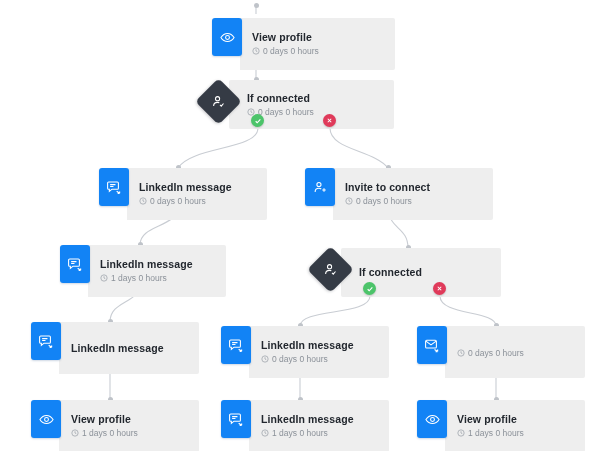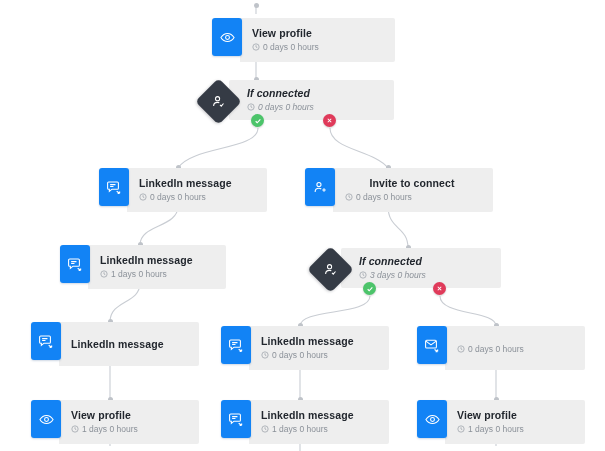--- a/index.html
+++ b/index.html
@@ -17,21 +17,21 @@
 
   
   .node.action{height:38px;}
   .tile{
     width:30px;height:38px;background:#1283f5;border-radius:3px;
     display:flex;align-items:center;justify-content:center;flex:0 0 30px;
     box-shadow:0 1px 2px rgba(16,60,120,.20);
     position:relative;z-index:2;
   }
   .body{
-    background:#eeeeee;height:44px;display:flex;flex-direction:column;
+    background:#eeeeee;height:52px;display:flex;flex-direction:column;
     justify-content:center;padding-left:12px;padding-right:14px;
     border-radius:0 2px 2px 0;margin-left:-2px;
     box-sizing:border-box;
   }
   .title{
     font-size:10.5px;color:#22272e;font-weight:bold;line-height:13px;
     letter-spacing:.1px;white-space:nowrap;
   }
   .meta{
     font-size:8.5px;color:#8b9199;line-height:12px;white-space:nowrap;
@@ -42,21 +42,21 @@
   
   .node.cond{height:46px;}
   .diamond{
     width:33px;height:33px;background:#353b45;border-radius:5px;
     transform:rotate(45deg);
     display:flex;align-items:center;justify-content:center;
     position:relative;z-index:3;flex:0 0 33px;margin-top:5px;
     box-shadow:0 1px 3px rgba(20,25,35,.25);
   }
   .diamond > svg{transform:rotate(-45deg);}
-  .cond .body{height:40px;margin-left:-6px;padding-left:18px;border-radius:2px;font-style:italic;}
+  .cond .body{height:49px;margin-left:-6px;padding-left:18px;border-radius:2px;}
 
   .dot{
     position:absolute;width:5px;height:5px;border-radius:50%;
     background:#bfc3c9;
   }
   .badge{
     position:absolute;width:13px;height:13px;border-radius:50%;
     display:flex;align-items:center;justify-content:center;z-index:5;
     box-shadow:0 1px 2px rgba(0,0,0,.18);
   }
@@ -200,21 +200,21 @@
   </div>
 
   <div class="node action" style="left:305px;top:168px;">
     <div class="tile">
       <svg width="15" height="15" viewBox="0 0 24 24" fill="none" stroke="#ffffff" stroke-width="1.7">
         <circle cx="9.5" cy="7.2" r="3.3"></circle>
         <path d="M3.4 19c0-3.4 2.7-5.7 6.1-5.7 1.4 0 2.7.4 3.7 1.1"></path>
         <path d="M17.6 13.3v5.6M14.8 16.1h5.6"></path>
       </svg>
     </div>
-    <div class="body" style="width:160px;text-align:center;">
+    <div class="body" style="width:160px;">
       <div class="title">Invite to connect</div>
       <div class="meta">
         <span class="clock">
           <svg width="8" height="8" viewBox="0 0 24 24" fill="none" stroke="#9aa0a8" stroke-width="2.2">
             <circle cx="12" cy="12" r="9.5"></circle>
               <path d="M12 6.8V12l4 2.4"></path>
           </svg>
         </span>
         <span>0 days 0 hours</span>
       </div>
@@ -246,29 +246,20 @@
   <div class="node cond" style="left:314px;top:248px;">
     <div class="diamond">
       <svg width="15" height="15" viewBox="0 0 24 24" fill="none" stroke="#ffffff" stroke-width="1.7">
         <circle cx="10.5" cy="7.5" r="3.3"></circle>
         <path d="M4.2 19c0-3.4 2.9-5.6 6.3-5.6 1 0 2 .2 2.8.6"></path>
         <path d="M14.4 17.4l2 2 3.6-4.2"></path>
       </svg>
     </div>
     <div class="body" style="width:160px;">
       <div class="title">If connected</div>
-      <div class="meta">
-        <span class="clock">
-          <svg width="8" height="8" viewBox="0 0 24 24" fill="none" stroke="#9aa0a8" stroke-width="2.2">
-            <circle cx="12" cy="12" r="9.5"></circle>
-              <path d="M12 6.8V12l4 2.4"></path>
-          </svg>
-        </span>
-        <span>3 days 0 hours</span>
-      </div>
     </div>
   </div>
   <div class="badge yes" style="left:363px;top:282px;">
     <svg width="8" height="8" viewBox="0 0 24 24" fill="none" stroke="#ffffff" stroke-width="3.4">
         <path d="M5 12.7l4.6 4.6L19 7.4"></path>
       </svg>
   </div>
   <div class="badge no" style="left:433px;top:282px;">
     <svg width="7" height="7" viewBox="0 0 24 24" fill="none" stroke="#ffffff" stroke-width="3.6">
         <path d="M6 6l12 12M18 6L6 18"></path>

